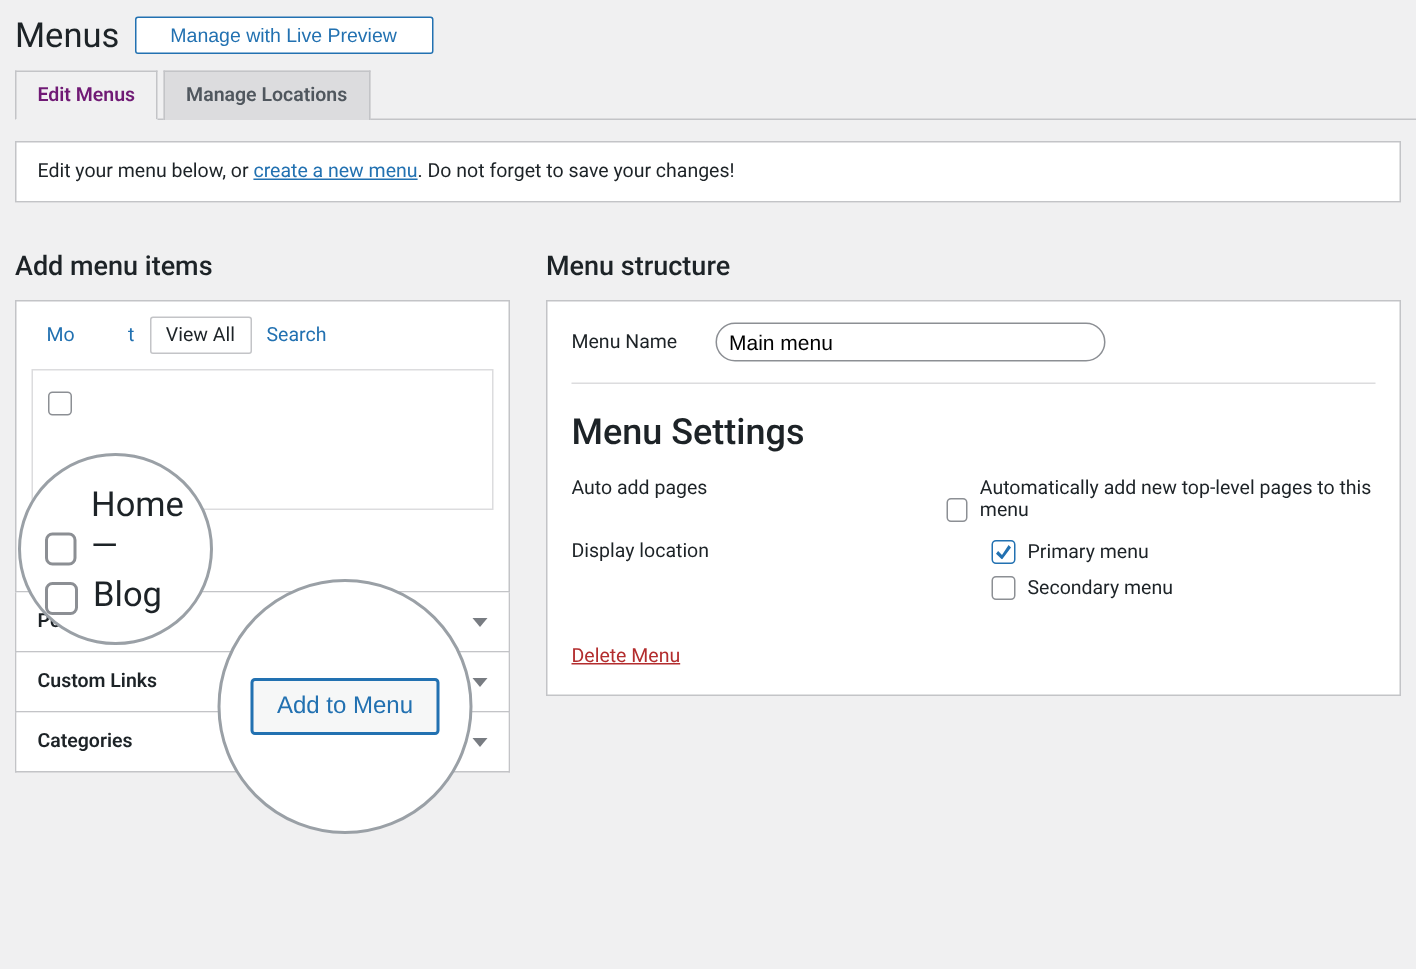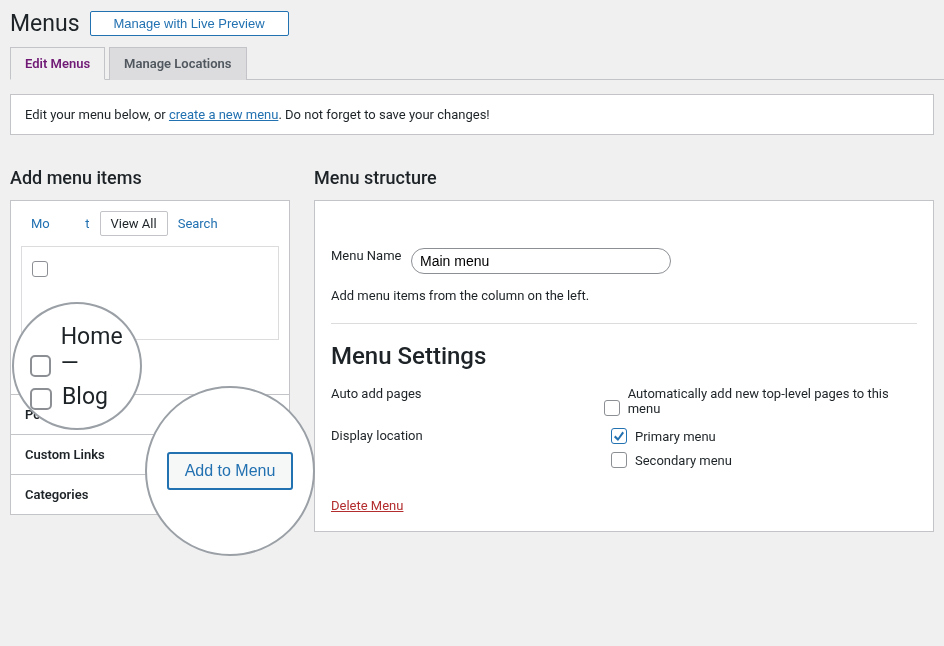--- a/index.html
+++ b/index.html
@@ -10,21 +10,21 @@
 .page-title { font-size: 23px; font-weight: 400; color: #1d2327; }
 .btn-outline { border: 1px solid #2271b1; color: #2271b1; background: #fff; padding: 4px 23px; font-size: 13px; cursor: pointer; border-radius: 2px; }
 
 .tabs { display: flex; border-bottom: 1px solid #c3c4c7; margin: 0 0 0 10px; }
 .tab { padding: 8px 14px; border: 1px solid #c3c4c7; border-bottom: none; background: #dcdcde; color: #50575e; font-weight: 600; cursor: pointer; margin-right: 4px; margin-bottom: -1px; }
 .tab.active { background: #f0f0f1; border-bottom: 1px solid #f0f0f1; color: #701a75; }
 
 .notice { margin: 14px 10px; border: 1px solid #c3c4c7; background: #fff; padding: 12px 14px; font-size: 13px; color: #1d2327; }
 
 .columns { display: flex; gap: 24px; padding: 0 10px; }
-.col-left { width: 280px; flex-shrink: 0; }
+.col-left { width: 330px; flex-shrink: 0; }
 .col-right { flex: 1; }
 
 .section-title { font-size: 18px; font-weight: 500; margin: 18px 0 12px 0; color: #1d2327; }
 
 .accordion { border: 1px solid #c3c4c7; background: #fff; margin-bottom: 0; }
 .accordion + .accordion { border-top: none; }
 .acc-header { display: flex; justify-content: space-between; align-items: center; padding: 12px 14px; font-weight: 600; cursor: pointer; background: #fff; border-bottom: 1px solid #c3c4c7; }
 .acc-header.collapsed { border-bottom: none; }
 .triangle { width: 0; height: 0; border-left: 5px solid transparent; border-right: 5px solid transparent; }
 .triangle.up { border-bottom: 6px solid #787c82; }
@@ -39,21 +39,21 @@
 .check-row { display: flex; align-items: center; gap: 8px; padding: 4px 2px; }
 .cb { width: 16px; height: 16px; border: 1px solid #8c8f94; border-radius: 3px; background: #fff; display: inline-flex; align-items: center; justify-content: center; cursor: pointer; }
 .cb.checked { background: #fff; border-color: #2271b1; }
 .cb.checked::after { content: ""; width: 10px; height: 10px; background: #2271b1; clip-path: polygon(14% 44%, 0 62%, 40% 100%, 100% 20%, 84% 4%, 40% 70%); }
 .indent { padding-left: 18px; }
 
 .footer-row { display: flex; justify-content: space-between; align-items: center; margin-top: 14px; }
 .btn-primary { border: 1px solid #2271b1; background: #f6f7f7; color: #2271b1; padding: 6px 14px; font-size: 14px; cursor: pointer; border-radius: 3px; }
 
 .structure-box { border: 1px solid #c3c4c7; background: #fff; }
-.struct-row { display: flex; padding: 14px 16px; gap: 0; margin-top: 33px; }
+.struct-row { display: flex; align-items: center; padding: 14px 16px; gap: 16px; }
 .struct-label { width: 80px; color: #1d2327; font-size: 13px; }
 input[type=text] { border: 1px solid #8c8f94; border-radius: 13px; padding: 4px 8px; font-size: 14px; width: 260px; background: #fff; }
 .struct-hint { padding: 0 16px 20px 16px; color: #1d2327; }
 .divider { border: none; border-top: 1px solid #dcdcde; margin: 0 16px; }
 .settings-title { font-size: 24px; font-weight: 500; padding: 18px 16px 10px 16px; }
 .settings-row { display: flex; align-items: flex-start; padding: 6px 16px; }
 .settings-label { width: 280px; color: #1d2327; }
 .settings-opts { display: flex; flex-direction: column; gap: 8px; }
 .opt-row { display: flex; align-items: flex-end; gap: 8px; }
 .delete-row { padding: 24px 16px 18px 16px; }
@@ -141,21 +141,20 @@
     </div>
   </div>
 
   <div class="col-right">
     <h2 class="section-title">Menu structure</h2>
     <div class="structure-box">
       <div class="struct-row">
         <span class="struct-label">Menu Name</span>
         <input type="text" value="Main menu" style="">
       </div>
-      <div class="struct-hint">Add menu items from the column on the left.</div>
       <hr class="divider">
       <div class="settings-title">Menu Settings</div>
       <div class="settings-row">
         <div class="settings-label">Auto add pages</div>
         <div class="settings-opts">
           <div class="opt-row">
             <span class="cb"></span>
             <span>Automatically add new top-level pages to this menu</span>
           </div>
         </div>

